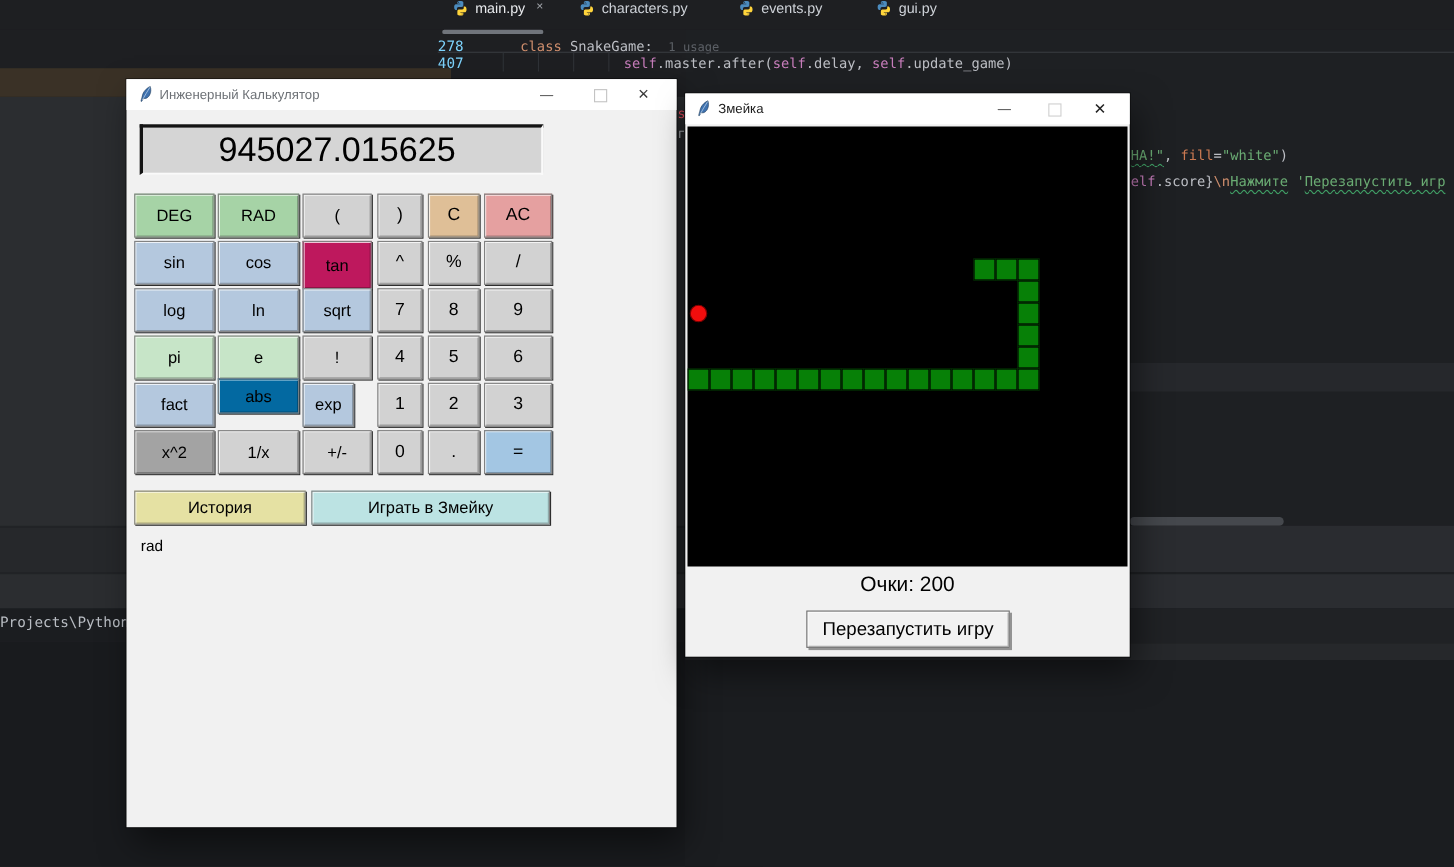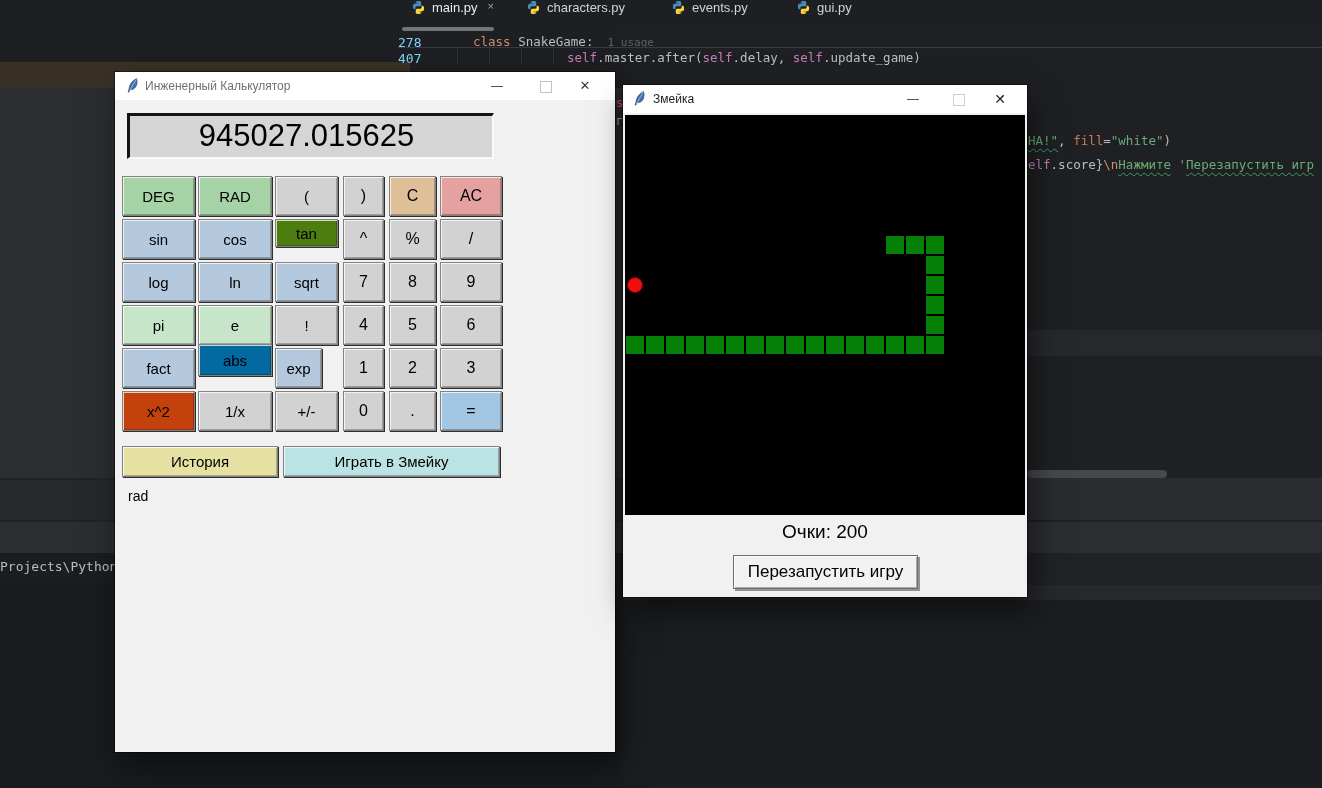--- a/index.html
+++ b/index.html
@@ -150,21 +150,21 @@
 
     <div class="abs" id="calc-grid" style="left:0;top:0;width:500px;height:680px;">
         <div class="cbtn wide" style="left: 7px; top: 104px; width: 73px; height: 40px; background: rgb(166, 211, 166);">DEG</div>
         <div class="cbtn wide" style="left: 83px; top: 104px; width: 74px; height: 40px; background: rgb(166, 211, 166);">RAD</div>
         <div class="cbtn wide" style="left: 160px; top: 104px; width: 63px; height: 40px; background: rgb(210, 210, 210);">(</div>
         <div class="cbtn" style="left: 228px; top: 104px; width: 41px; height: 40px; background: rgb(210, 210, 210);">)</div>
         <div class="cbtn" style="left: 274px; top: 104px; width: 47px; height: 40px; background: rgb(223, 191, 151);">C</div>
         <div class="cbtn" style="left: 325px; top: 104px; width: 62px; height: 40px; background: rgb(229, 160, 160);">AC</div>
         <div class="cbtn wide" style="left: 7px; top: 147px; width: 73px; height: 40px; background: rgb(180, 200, 222);">sin</div>
         <div class="cbtn wide" style="left: 83px; top: 147px; width: 74px; height: 40px; background: rgb(180, 200, 222);">cos</div>
-        <div class="cbtn wide" style="left: 160px; top: 147px; width: 63px; height: 28px; background: #4d7c0f;">tan</div>
+        <div class="cbtn wide" style="left: 160px; top: 147px; width: 63px; height: 44px; background: #be185d;">tan</div>
         <div class="cbtn" style="left: 228px; top: 147px; width: 41px; height: 40px; background: rgb(210, 210, 210);">^</div>
         <div class="cbtn" style="left: 274px; top: 147px; width: 47px; height: 40px; background: rgb(210, 210, 210);">%</div>
         <div class="cbtn" style="left: 325px; top: 147px; width: 62px; height: 40px; background: rgb(210, 210, 210);">/</div>
         <div class="cbtn wide" style="left: 7px; top: 190px; width: 73px; height: 40px; background: rgb(180, 200, 222);">log</div>
         <div class="cbtn wide" style="left: 83px; top: 190px; width: 74px; height: 40px; background: rgb(180, 200, 222);">ln</div>
         <div class="cbtn wide" style="left: 160px; top: 190px; width: 63px; height: 40px; background: rgb(180, 200, 222);">sqrt</div>
         <div class="cbtn" style="left: 228px; top: 190px; width: 41px; height: 40px; background: rgb(210, 210, 210);">7</div>
         <div class="cbtn" style="left: 274px; top: 190px; width: 47px; height: 40px; background: rgb(210, 210, 210);">8</div>
         <div class="cbtn" style="left: 325px; top: 190px; width: 62px; height: 40px; background: rgb(210, 210, 210);">9</div>
         <div class="cbtn wide" style="left: 7px; top: 233px; width: 73px; height: 40px; background: rgb(199, 229, 200);">pi</div>
@@ -172,21 +172,21 @@
         <div class="cbtn wide" style="left: 160px; top: 233px; width: 63px; height: 40px; background: rgb(210, 210, 210);">!</div>
         <div class="cbtn" style="left: 228px; top: 233px; width: 41px; height: 40px; background: rgb(210, 210, 210);">4</div>
         <div class="cbtn" style="left: 274px; top: 233px; width: 47px; height: 40px; background: rgb(210, 210, 210);">5</div>
         <div class="cbtn" style="left: 325px; top: 233px; width: 62px; height: 40px; background: rgb(210, 210, 210);">6</div>
         <div class="cbtn wide" style="left: 7px; top: 276px; width: 73px; height: 40px; background: rgb(180, 200, 222);">fact</div>
         <div class="cbtn wide" style="left: 83px; top: 272px; width: 74px; height: 32px; background: #0369a1;">abs</div>
         <div class="cbtn wide" style="left: 160px; top: 276px; width: 47px; height: 40px; background: rgb(180, 200, 222);">exp</div>
         <div class="cbtn" style="left: 228px; top: 276px; width: 41px; height: 40px; background: rgb(210, 210, 210);">1</div>
         <div class="cbtn" style="left: 274px; top: 276px; width: 47px; height: 40px; background: rgb(210, 210, 210);">2</div>
         <div class="cbtn" style="left: 325px; top: 276px; width: 62px; height: 40px; background: rgb(210, 210, 210);">3</div>
-        <div class="cbtn wide" style="left: 7px; top: 319px; width: 73px; height: 40px; background: #c2410c;">x^2</div>
+        <div class="cbtn wide" style="left: 7px; top: 319px; width: 73px; height: 40px; background: #a3a3a3;">x^2</div>
         <div class="cbtn wide" style="left: 83px; top: 319px; width: 74px; height: 40px; background: rgb(210, 210, 210);">1/x</div>
         <div class="cbtn wide" style="left: 160px; top: 319px; width: 63px; height: 40px; background: rgb(210, 210, 210);">+/-</div>
         <div class="cbtn" style="left: 228px; top: 319px; width: 41px; height: 40px; background: rgb(210, 210, 210);">0</div>
         <div class="cbtn" style="left: 274px; top: 319px; width: 47px; height: 40px; background: rgb(210, 210, 210);">.</div>
         <div class="cbtn" style="left: 325px; top: 319px; width: 62px; height: 40px; background: rgb(163, 198, 227);">=</div>
       </div>
 
     <div class="cbtn wide" style="left: 7px; top: 374px; width: 156px; height: 31px; background: rgb(229, 225, 163);" id="btn-history">История</div>
     <div class="cbtn wide" style="left: 168px; top: 374px; width: 217px; height: 31px; background: rgb(188, 227, 227);" id="btn-playsnake">Играть в Змейку</div>
 

